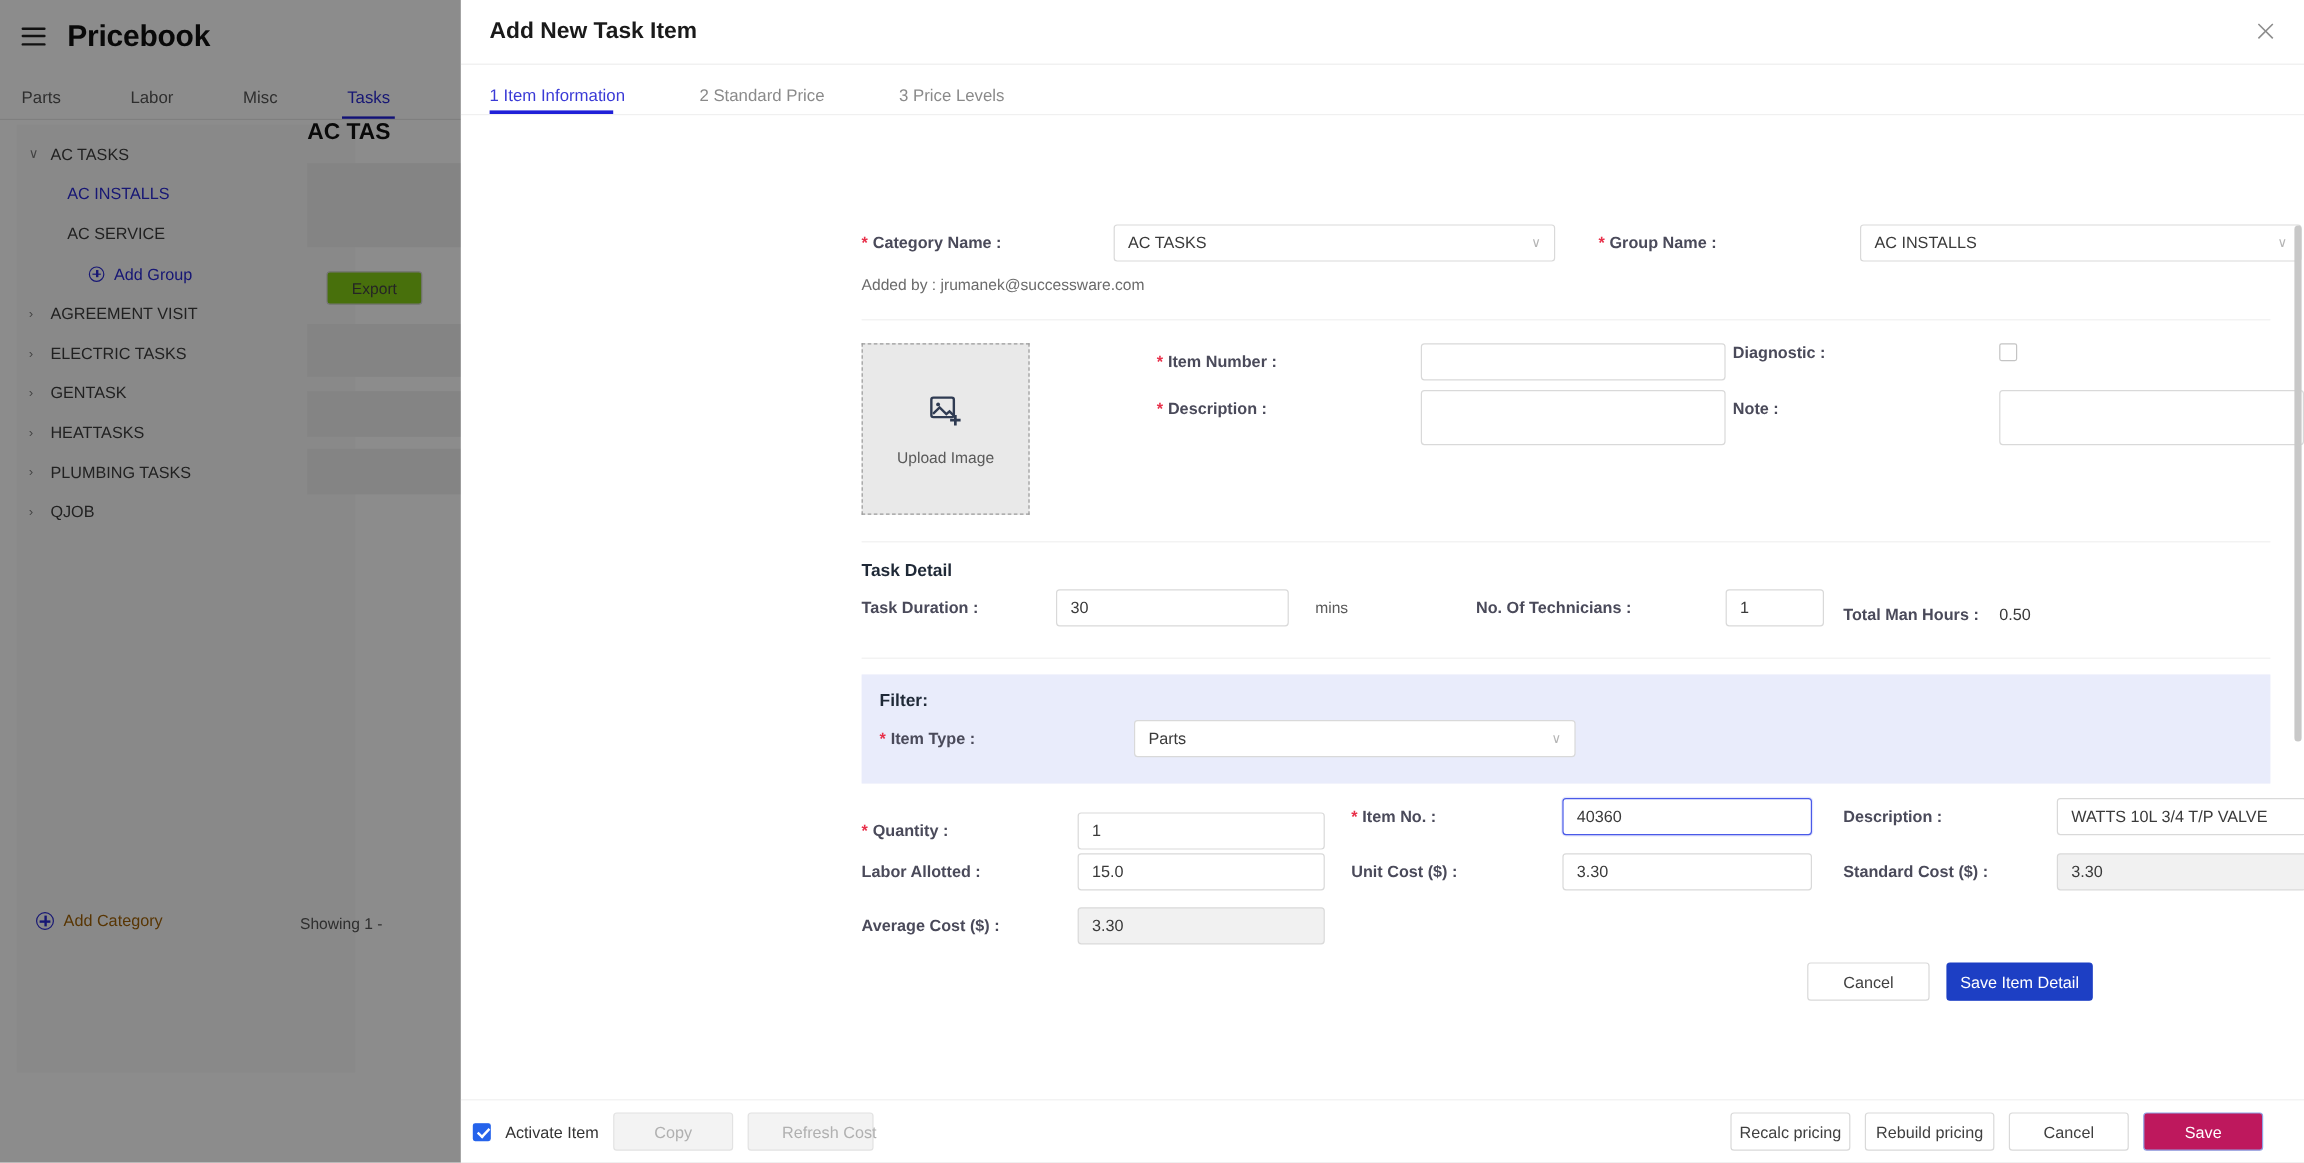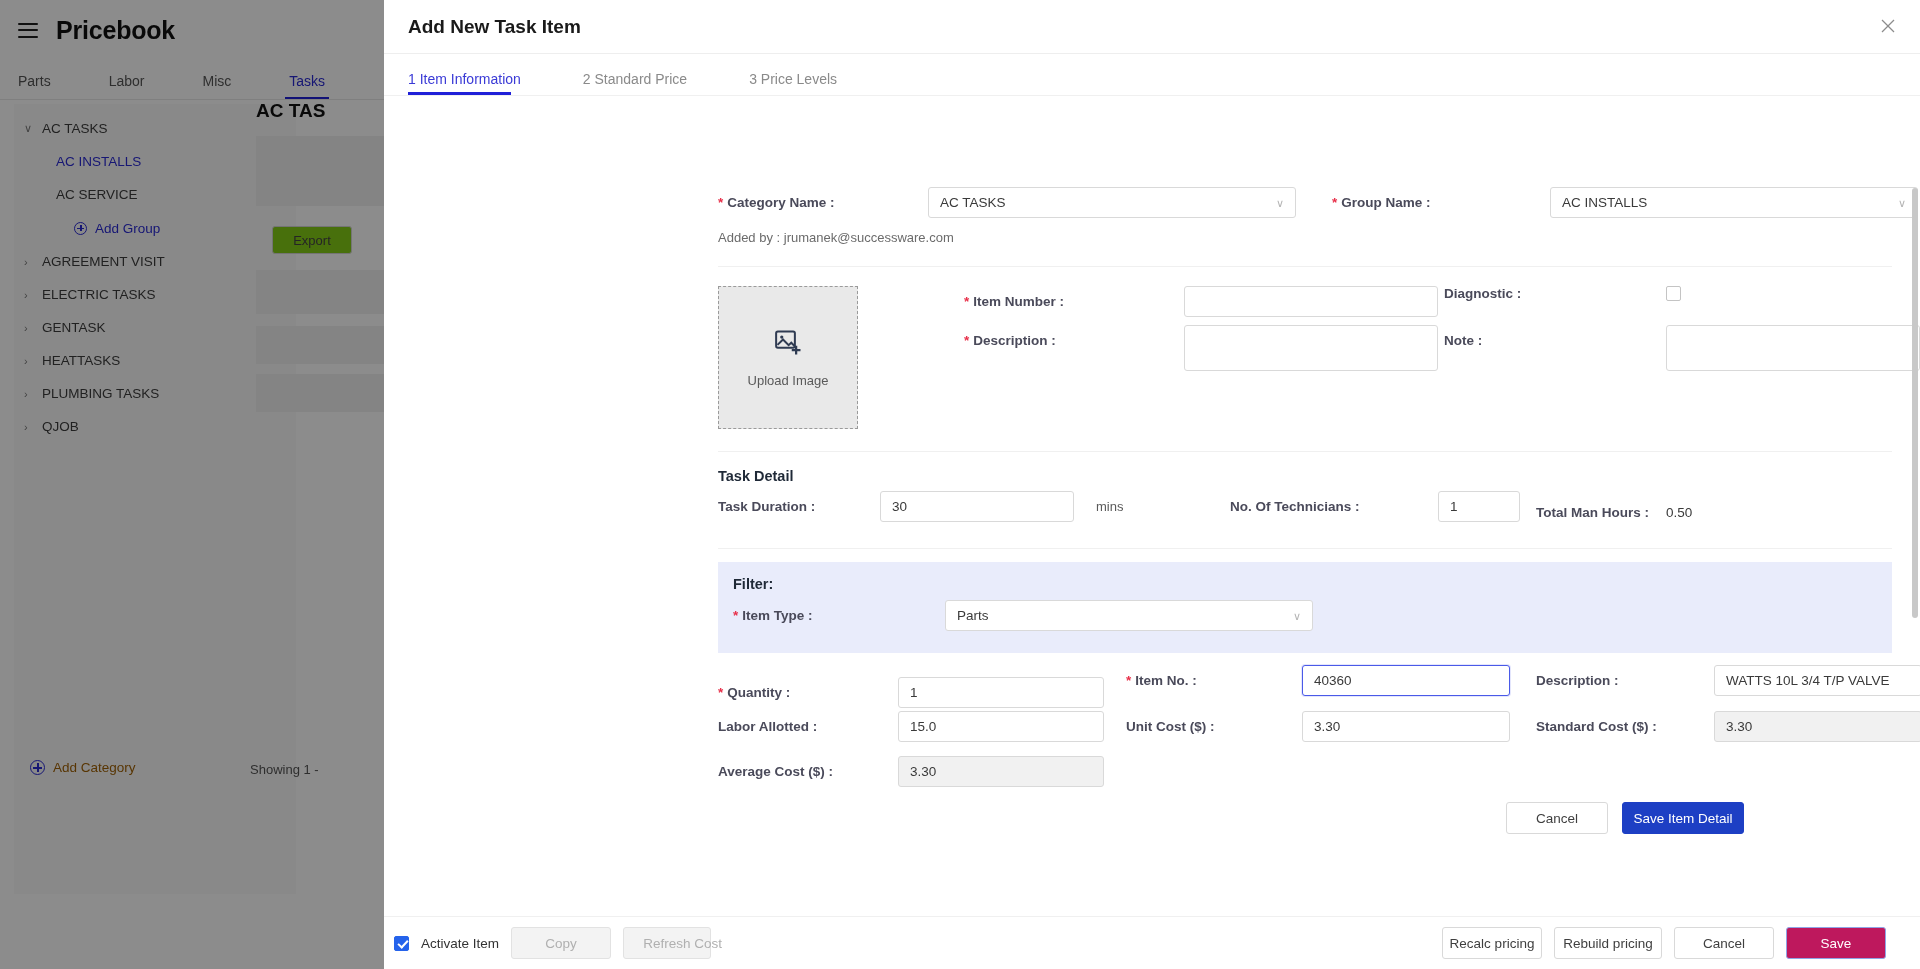--- a/index.html
+++ b/index.html
@@ -476,21 +476,21 @@
       </div>
 
       <div class="scrollbar"></div>
     </div>
 
     <div class="modal-footer">
       <div class="footer-left">
         <span class="checkbox checked"></span>
         <span class="activate-lbl">Activate Item</span>
         <button class="btn disabled" style="width:100px;">Copy</button>
-        <button class="btn disabled" style="width:88px;padding-left:48px;">Refresh Cost</button>
+        <button class="btn disabled" style="width:105px;padding-left:48px;">Refresh Cost</button>
       </div>
       <div class="footer-right">
         <button class="btn" style="width:100px;">Recalc pricing</button>
         <button class="btn" style="width:108px;">Rebuild pricing</button>
         <button class="btn" style="width:100px;">Cancel</button>
         <button class="btn primary disabled" style="width:100px;">Save</button>
       </div>
     </div>
 
   </div>

